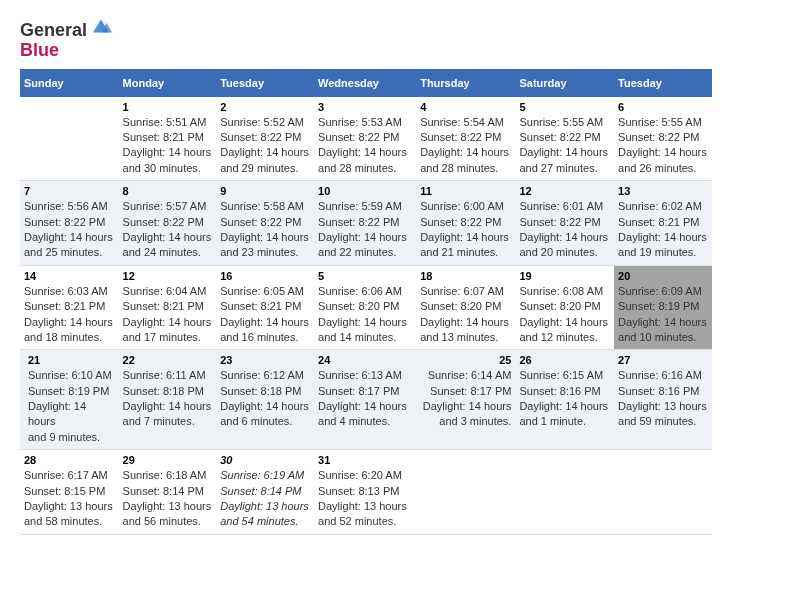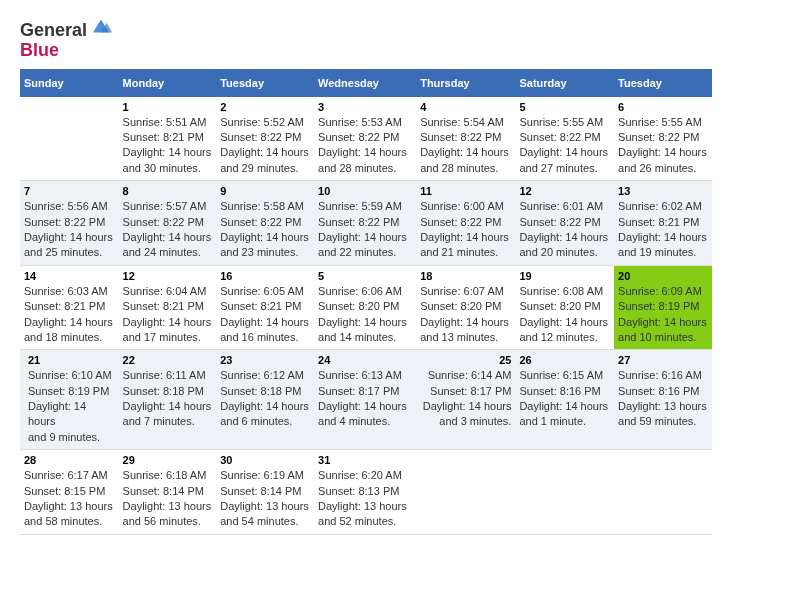--- a/index.html
+++ b/index.html
@@ -198,21 +198,21 @@
             <div class="day-info">Sunrise: 6:06 AM<br>Sunset: 8:20 PM<br>Daylight: 14 hours<br>and 14 minutes.</div>
           </td>
           <td style="background-color: rgb(255, 255, 255);">
             <span class="day-number">18</span>
             <div class="day-info">Sunrise: 6:07 AM<br>Sunset: 8:20 PM<br>Daylight: 14 hours<br>and 13 minutes.</div>
           </td>
           <td style="background-color: rgb(255, 255, 255);">
             <span class="day-number">19</span>
             <div class="day-info">Sunrise: 6:08 AM<br>Sunset: 8:20 PM<br>Daylight: 14 hours<br>and 12 minutes.</div>
           </td>
-          <td style="background-color: #84cc16; margin-left: 46px;">
+          <td style="background-color: #a3a3a3; margin-left: 46px;">
             <span class="day-number">20</span>
             <div class="day-info">Sunrise: 6:09 AM<br>Sunset: 8:19 PM<br>Daylight: 14 hours<br>and 10 minutes.</div>
           </td>
         </tr>
         <tr style="background-color: rgb(238, 242, 247);">
           <td style="background-color: rgb(238, 242, 247); padding-left: 8px;">
             <span class="day-number">21</span>
             <div class="day-info">Sunrise: 6:10 AM<br>Sunset: 8:19 PM<br>Daylight: 14 hours<br>and 9 minutes.</div>
           </td>
           <td style="background-color: rgb(238, 242, 247);">
@@ -242,21 +242,21 @@
         </tr>
         <tr style="background-color: rgb(255, 255, 255);">
           <td style="background-color: rgb(255, 255, 255);">
             <span class="day-number">28</span>
             <div class="day-info">Sunrise: 6:17 AM<br>Sunset: 8:15 PM<br>Daylight: 13 hours<br>and 58 minutes.</div>
           </td>
           <td style="background-color: rgb(255, 255, 255);">
             <span class="day-number">29</span>
             <div class="day-info">Sunrise: 6:18 AM<br>Sunset: 8:14 PM<br>Daylight: 13 hours<br>and 56 minutes.</div>
           </td>
-          <td style="background-color: rgb(255, 255, 255);">
+          <td style="background-color: rgb(255, 255, 255); font-style: italic;">
             <span class="day-number">30</span>
             <div class="day-info">Sunrise: 6:19 AM<br>Sunset: 8:14 PM<br>Daylight: 13 hours<br>and 54 minutes.</div>
           </td>
           <td style="background-color: rgb(255, 255, 255); margin-left: 20px;">
             <span class="day-number">31</span>
             <div class="day-info">Sunrise: 6:20 AM<br>Sunset: 8:13 PM<br>Daylight: 13 hours<br>and 52 minutes.</div>
           </td>
           <td style="background-color: rgb(255, 255, 255);"></td>
           <td style="background-color: rgb(255, 255, 255);"></td>
           <td style="background-color: rgb(255, 255, 255);"></td>

